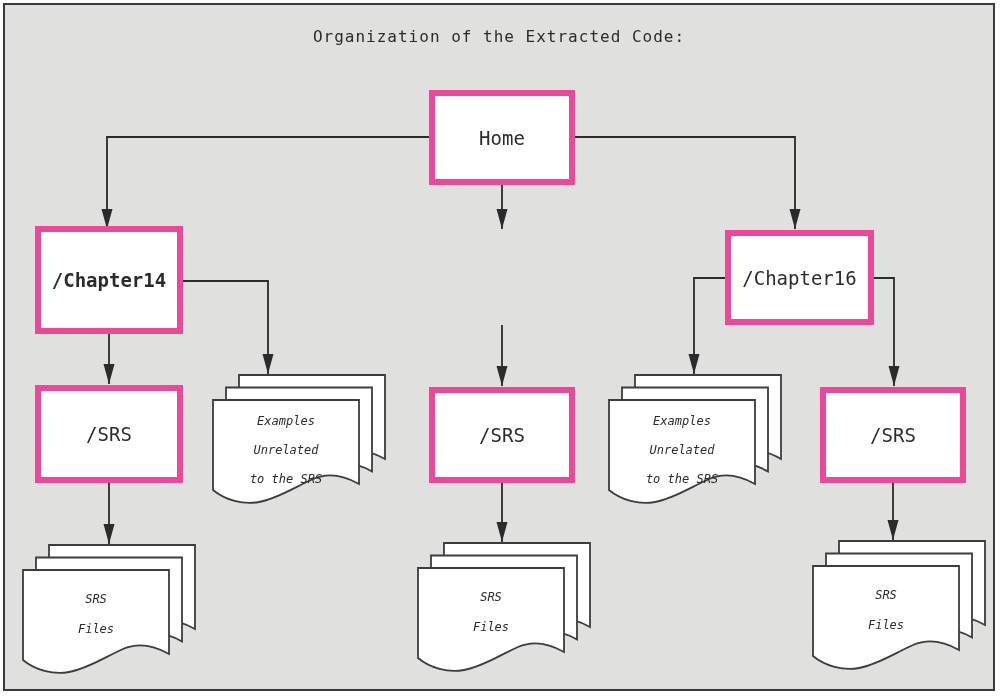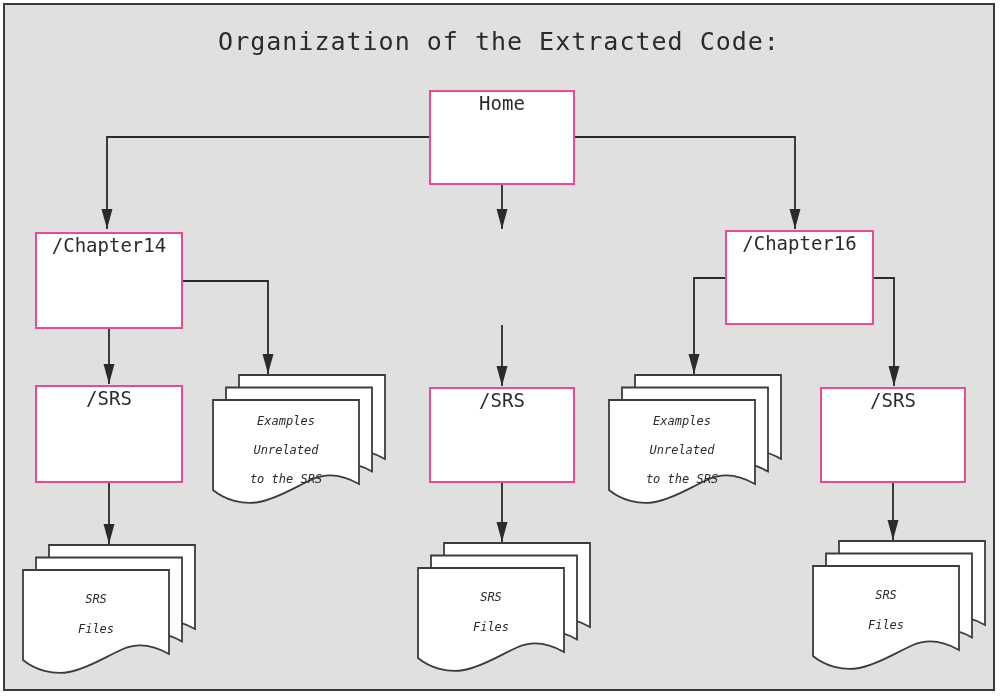--- a/index.html
+++ b/index.html
@@ -19,37 +19,38 @@
     border: 2px solid #3a3a3a;
     background: #e0e1df;
     overflow: hidden;
   }
   .title {
     position: absolute;
     left: 0;
     top: 22px;
     width: 100%;
     text-align: center;
-    font-size: 25px;
+    font-size: 16px;
     letter-spacing: 1px;
     color: #2b2b2b;
   }
   .node {
     position: absolute;
     background: #ffffff;
-    border: 2px solid #ec4899;
+    border: 6px solid #ec4899;
     display: flex;
+    align-items: center;
     justify-content: center;
     font-size: 19px;
     color: #2b2b2b;
     box-sizing: border-box;
     z-index: 2;
   }
   .n-home      { left: 424px; top:  85px; width: 146px; height:  95px; }
-  .n-chapter14 { left:  30px; top: 227px; width: 148px; height:  97px; }
+  .n-chapter14 { left:  30px; top: 221px; width: 148px; height:  108px; font-weight: bold; }
   .n-chapter15 { left: 423px; top: 225px; width: 147px; height:  95px; }
   .n-chapter16 { left: 720px; top: 225px; width: 149px; height:  95px; }
   .n-srs14     { left:  30px; top: 380px; width: 148px; height:  98px; }
   .n-srs15     { left: 424px; top: 382px; width: 146px; height:  96px; }
   .n-srs16     { left: 815px; top: 382px; width: 146px; height:  96px; }
   .connector-layer {
     position: absolute;
     left: 0; top: 0;
     width: 994px;
     height: 690px;

